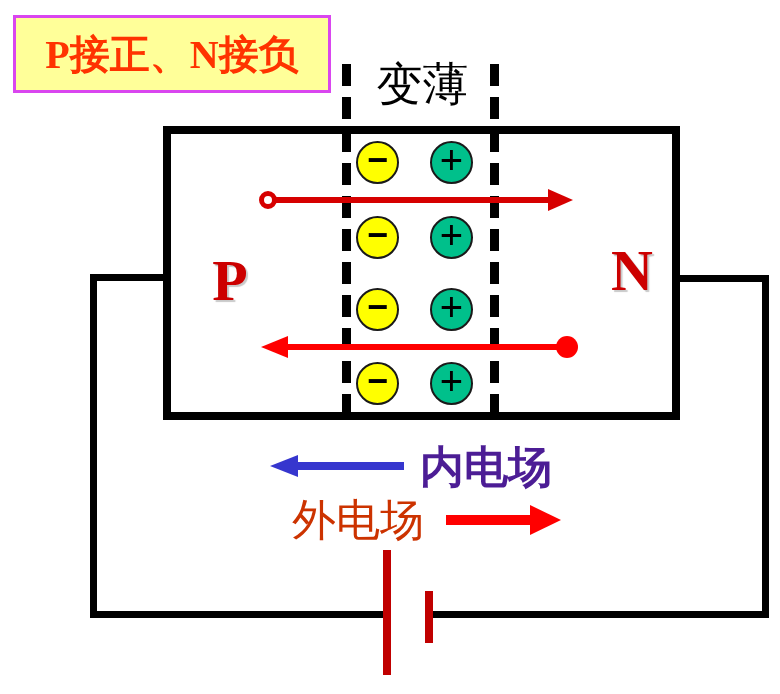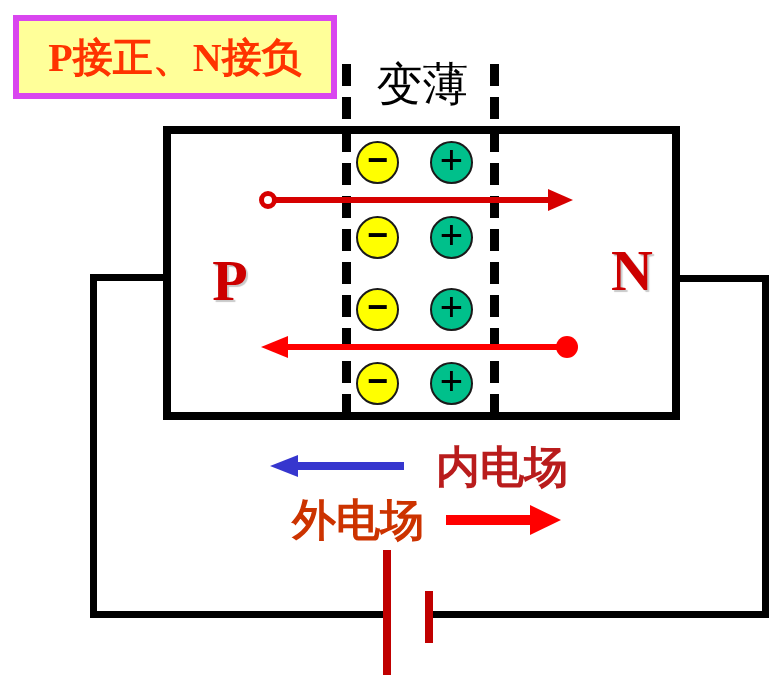--- a/index.html
+++ b/index.html
@@ -1,21 +1,21 @@
 <!DOCTYPE html>
 <html><head>
 <meta charset="utf-8">
 <style>
   html,body{margin:0;padding:0;background:#fff;}
   #stage{position:relative;width:780px;height:694px;background:#ffffff;overflow:hidden;
          font-family:"Liberation Sans",sans-serif;}
 
   
   #badge{position:absolute;left:13px;top:15px;width:312px;height:72px;background:#ffff99;
-         border:6px solid #d946ef;display:flex;align-items:center;justify-content:center;}
+         border:3px solid #d946ef;display:flex;align-items:center;justify-content:center;}
   #badge span{font-family:"Liberation Serif",serif;font-weight:bold;font-size:40px;color:#ff3300;
               white-space:nowrap;}
 
   
   .wire{position:absolute;background:#000;}
   #wire-left-stub{left:90px;top:274px;width:80px;height:7px;}
   #wire-left-vert{left:90px;top:274px;width:7px;height:344px;}
   #wire-bottom-left{left:90px;top:611px;width:295px;height:7px;}
   #wire-bottom-right{left:431px;top:611px;width:338px;height:7px;}
   #wire-right-vert{left:762px;top:275px;width:7px;height:343px;}
@@ -64,26 +64,26 @@
              border-bottom:11px solid transparent;border-left:25px solid #d60000;}
   #elec-head{left:261px;top:336px;width:0;height:0;border-top:11px solid transparent;
              border-bottom:11px solid transparent;border-right:27px solid #ff0000;}
   #elec-shaft{left:286px;top:344px;width:282px;height:6px;background:#ff0000;}
   #elec-dot{left:556px;top:336px;width:22px;height:22px;border-radius:50%;background:#ff0000;}
 
   
   #int-head{left:270px;top:455px;width:0;height:0;border-top:11px solid transparent;
             border-bottom:11px solid transparent;border-right:28px solid #3636ce;}
   #int-shaft{left:296px;top:462px;width:108px;height:8px;background:#3636ce;}
-  #internal-label{position:absolute;left:436px;top:445px;font-size:44px;line-height:44px;
-                  font-weight:bold;color:#b91c1c;white-space:nowrap;}
+  #internal-label{position:absolute;left:420px;top:445px;font-size:44px;line-height:44px;
+                  font-weight:bold;color:#4c1d95;white-space:nowrap;}
 
   
   #external-label{position:absolute;left:292px;top:498px;font-size:44px;line-height:44px;
-                  font-weight:bold;color:#cc3300;white-space:nowrap;}
+                  font-weight:normal;color:#cc3300;white-space:nowrap;}
   #ext-shaft{left:446px;top:515px;width:86px;height:10px;background:#ff0000;}
   #ext-head{left:530px;top:505px;width:0;height:0;border-top:15px solid transparent;
             border-bottom:15px solid transparent;border-left:31px solid #ff0000;}
 </style>
 </head>
 <body>
 
 <div id="stage">
 
   <div id="badge">

